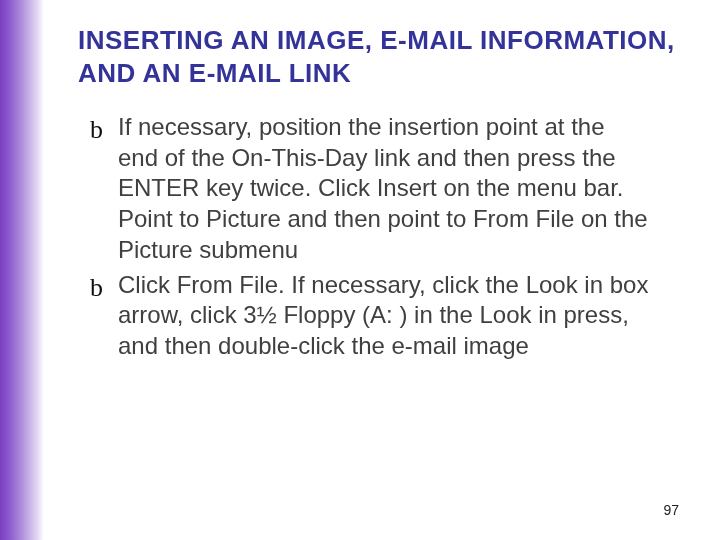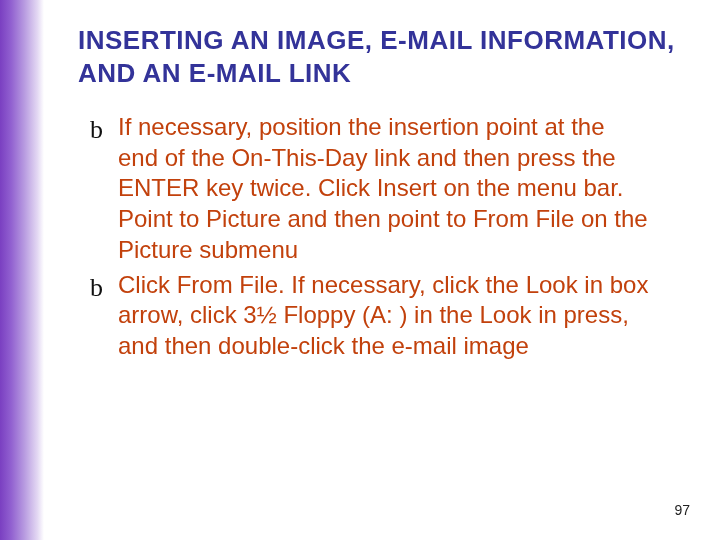--- a/index.html
+++ b/index.html
@@ -60,26 +60,26 @@
     font-size: 26px;
     line-height: 1.2;
     color: #111;
     text-align: left;
     padding-top: 2px;
   }
   .bullet-text {
     flex: 1 1 auto;
     font-size: 24px;
     line-height: 1.28;
-    color: #c2410c;
+    color: #404040;
     font-family: Arial, Helvetica, sans-serif;
   }
   .page-num {
     position: absolute;
-    right: 30px;
+    right: 41px;
     bottom: 22px;
     font-size: 14px;
     color: #222;
     font-family: Arial, Helvetica, sans-serif;
   }
 </style>
 </head>
 <body>
 
 <div class="slide">

